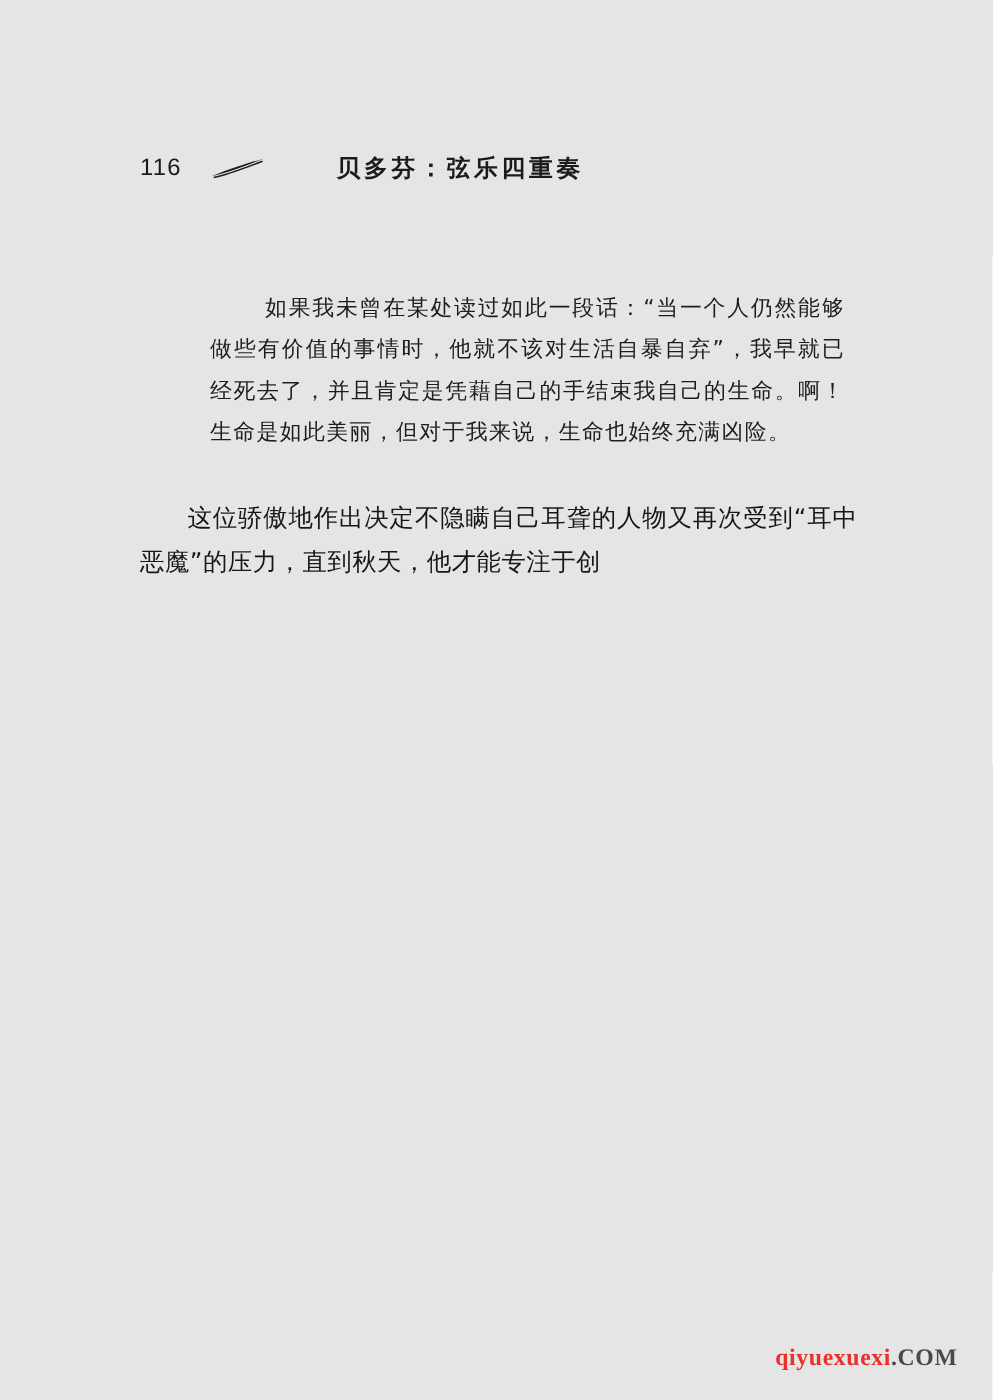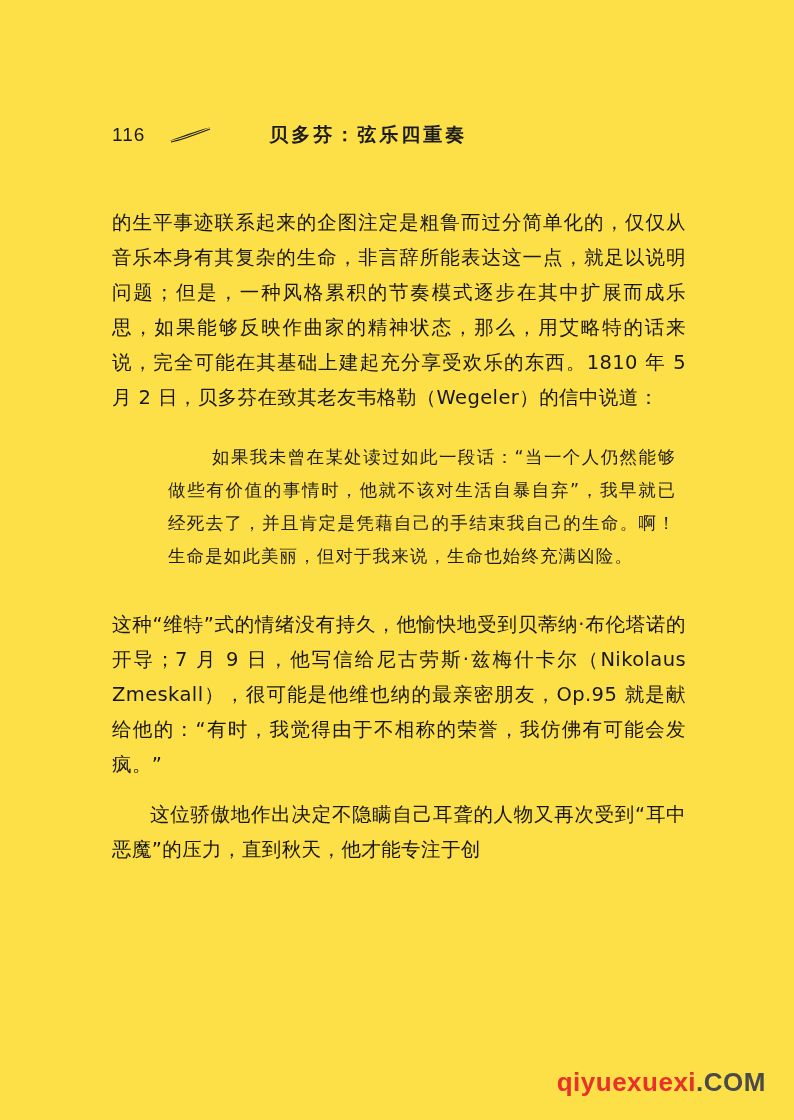--- a/index.html
+++ b/index.html
@@ -14,21 +14,21 @@
     font-family: "DejaVu Sans", sans-serif;
     color: #111111;
     overflow: hidden;
   }
 
   .page {
     position: absolute;
     left: 0; top: 0;
     width: 794px;
     height: 1120px;
-    background: #fde047;
+    background: #e5e5e5;
   }
 
   
   .running-head {
     position: absolute;
     left: 112px;
     top: 118px;
     width: 580px;
     height: 34px;
     display: flex;
@@ -95,22 +95,22 @@
   }
   .blockquote p.first {
     text-indent: 44px;
   }
 
   
   .watermark {
     position: absolute;
     right: 28px;
     bottom: 22px;
-    font-family: Liberation Sans, sans-serif;
-    font-size: 26px;
+    font-family: Liberation Serif, serif;
+    font-size: 19px;
     font-weight: bold;
     letter-spacing: 0.5px;
     white-space: nowrap;
   }
   .watermark .wm-red { color: #e8312a; }
   .watermark .wm-dark { color: #4a4a4a; }
 </style>
 </head>
 <body>
 
@@ -122,27 +122,25 @@
       <svg width="46" height="18" viewBox="0 0 46 18">
         <path d="M2 15 C12 13, 28 7, 44 1 C36 3, 20 8, 2 15 Z" fill="#1a1a1a"></path>
         <path d="M4 16 C14 14, 30 8, 43 3" stroke="#1a1a1a" stroke-width="1.2" fill="none"></path>
       </svg>
     </span>
     <span class="head-title">贝多芬：弦乐四重奏</span>
   </div>
 
   <div class="body-block">
 
-    <p class="para">的生平事迹联系起来的企图注定是粗鲁而过分简单化的，仅仅从音乐本身有其复杂的生命，非言辞所能表达这一点，就足以说明问题；但是，一种风格累积的节奏模式逐步在其中扩展而成乐思，如果能够反映作曲家的精神状态，那么，用艾略特的话来说，完全可能在其基础上建起充分享受欢乐的东西。1810 年 5 月 2 日，贝多芬在致其老友韦格勒（Wegeler）的信中说道：</p>
 
     <div class="blockquote">
       <p class="first">如果我未曾在某处读过如此一段话：“当一个人仍然能够做些有价值的事情时，他就不该对生活自暴自弃”，我早就已经死去了，并且肯定是凭藉自己的手结束我自己的生命。啊！生命是如此美丽，但对于我来说，生命也始终充满凶险。</p>
     </div>
 
-    <p class="para">这种“维特”式的情绪没有持久，他愉快地受到贝蒂纳·布伦塔诺的开导；7 月 9 日，他写信给尼古劳斯·兹梅什卡尔（Nikolaus Zmeskall），很可能是他维也纳的最亲密朋友，Op.95 就是献给他的：“有时，我觉得由于不相称的荣誉，我仿佛有可能会发疯。”</p>
 
     <p class="para indent">这位骄傲地作出决定不隐瞒自己耳聋的人物又再次受到“耳中恶魔”的压力，直到秋天，他才能专注于创</p>
 
   </div>
 
   <div class="watermark">
     <span class="wm-red">qiyuexuexi</span><span class="wm-dark">.COM</span>
   </div>
 
 </div>

